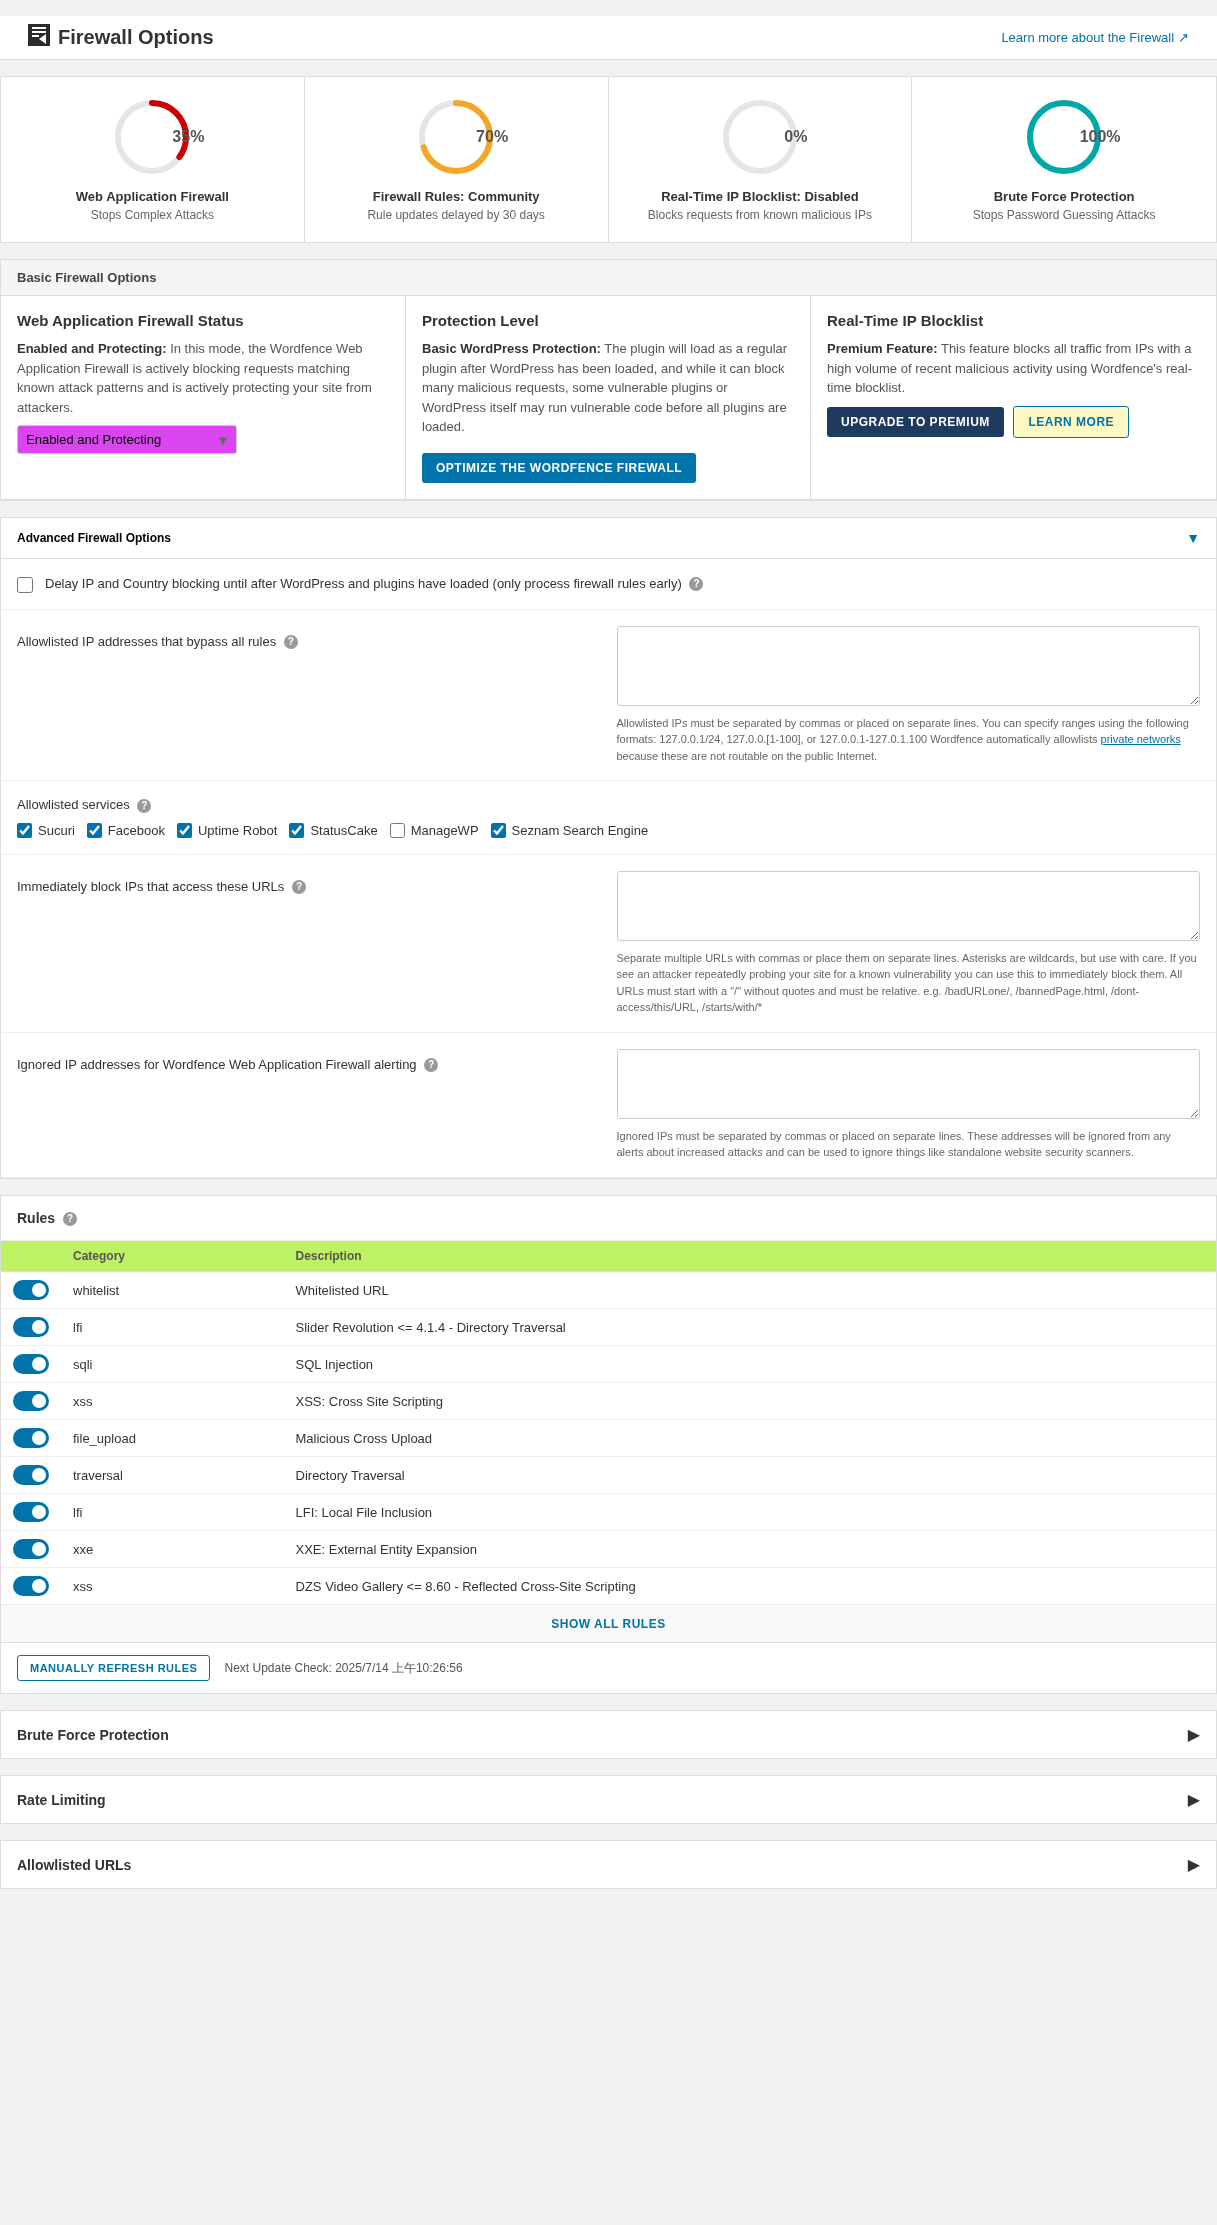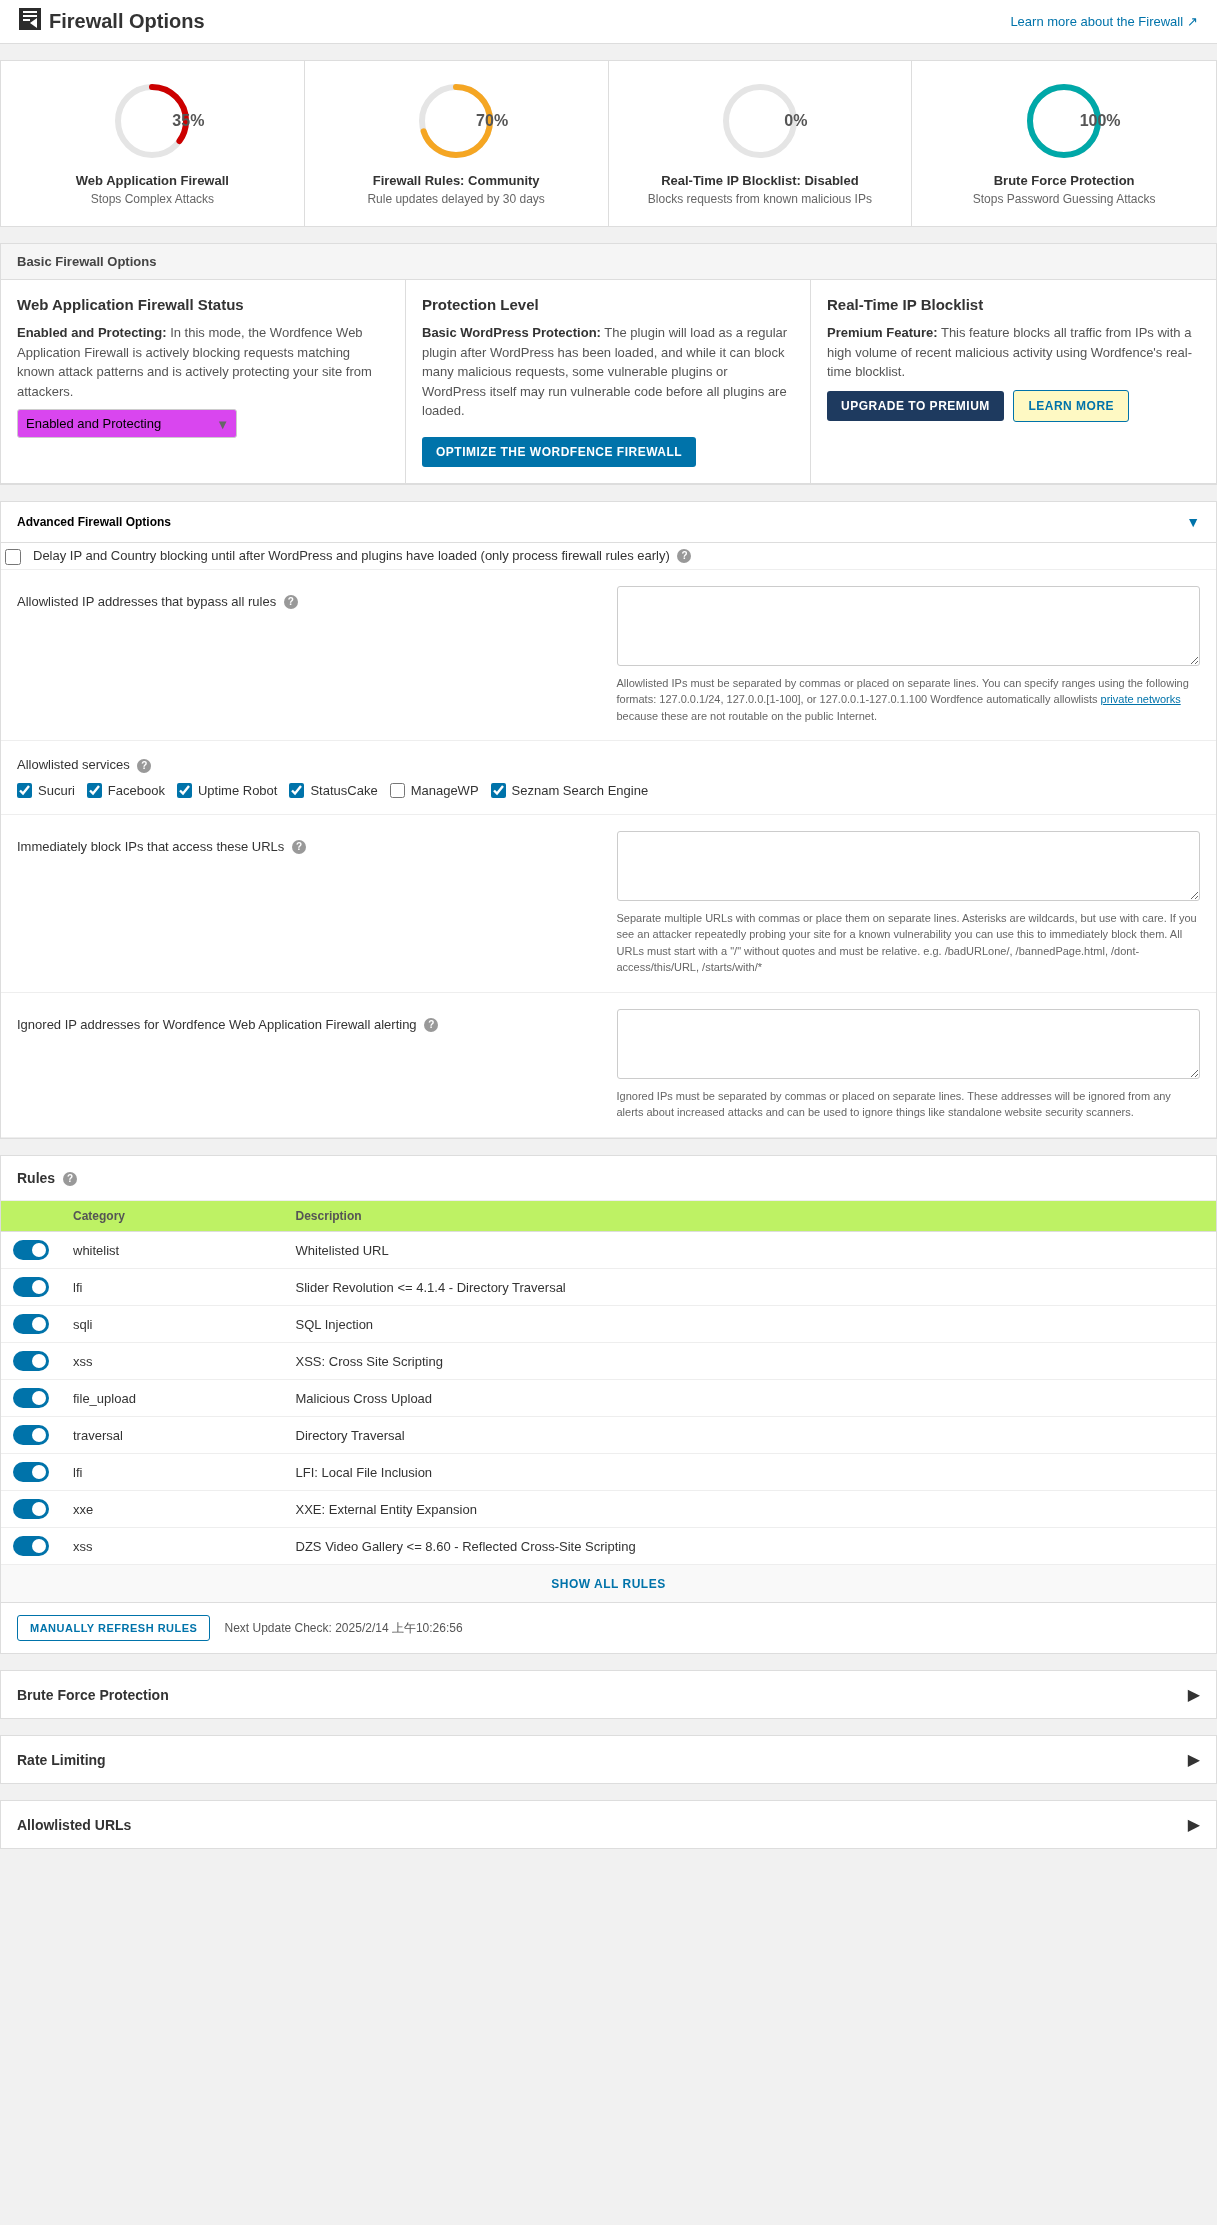--- a/index.html
+++ b/index.html
@@ -1,21 +1,21 @@
 <!DOCTYPE html>
 <html><head>
   <meta charset="utf-8">
   <style>
     * { box-sizing: border-box; margin: 0; padding: 0; }
     body { font-family: -apple-system, BlinkMacSystemFont, "Segoe UI", Arial, sans-serif; font-size: 13px; color: #333; background: #f1f1f1; }
     
     .page-wrap { max-width: 1217px; margin: 0 auto; background: #f1f1f1; }
     
     
-    .page-header { display: flex; justify-content: space-between; align-items: center; padding: 8px 19px; background: #fff; border-bottom: 1px solid #ddd; }
+    .page-header { display: flex; justify-content: space-between; align-items: center; padding: 8px 28px; background: #fff; border-bottom: 1px solid #ddd; margin-top: 16px; }
     .page-header-title { display: flex; align-items: center; gap: 8px; font-size: 20px; font-weight: 600; color: #333; }
     .learn-more-link { color: #0073aa; text-decoration: none; font-size: 13px; display: flex; align-items: center; gap: 4px; }
     
     
     .stats-row { display: grid; grid-template-columns: repeat(4, 1fr); background: #fff; border: 1px solid #ddd; margin-top: 16px; }
     .stat-card { padding: 20px 16px; text-align: center; border-right: 1px solid #ddd; }
     .stat-card:last-child { border-right: none; }
     .circle-wrap { position: relative; width: 80px; height: 80px; margin: 0 auto 12px; }
     .circle-svg { width: 80px; height: 80px; transform: rotate(-90deg); }
     .circle-bg { fill: none; stroke: #e5e5e5; stroke-width: 6; }
@@ -44,21 +44,21 @@
     .btn-upgrade { background: #1e3a5f; color: #fff; border: none; padding: 8px 14px; font-size: 12px; font-weight: 700; border-radius: 3px; cursor: pointer; text-transform: uppercase; letter-spacing: 0.5px; margin-right: 6px; }
     .btn-learn { background: #fef9c3; color: #0073aa; border: 1px solid #0073aa; padding: 8px 14px; font-size: 12px; font-weight: 700; border-radius: 3px; cursor: pointer; text-transform: uppercase; letter-spacing: 0.5px; }
     .premium-feature-text { font-size: 13px; color: #555; line-height: 1.5; margin-bottom: 12px; }
     .premium-feature-text strong { color: #333; }
     
     
     .advanced-header { display: flex; justify-content: space-between; align-items: center; padding: 12px 16px; background: #fff; border: 1px solid #ddd; margin-top: 16px; cursor: pointer; }
     .advanced-header-title { color: #000000; font-weight: 700; font-size: 12px; }
     .advanced-body { background: #fff; border: 1px solid #ddd; border-top: none; padding: 0; }
     
-    .option-row { display: flex; align-items: flex-start; padding: 4px; border-bottom: 1px solid #eee; gap: 12px; }
+    .option-row { display: flex; align-items: flex-start; padding: 16px; border-bottom: 1px solid #eee; gap: 12px; }
     .option-checkbox { width: 16px; height: 16px; margin-top: 2px; flex-shrink: 0; cursor: pointer; }
     .option-label { font-size: 13px; color: #333; line-height: 1.4; }
     .help-icon { display: inline-block; width: 14px; height: 14px; border-radius: 50%; background: #999; color: #fff; font-size: 10px; text-align: center; line-height: 14px; margin-left: 4px; cursor: pointer; vertical-align: middle; font-weight: 700; }
     
     .allowlist-grid { display: grid; grid-template-columns: 1fr 1fr; gap: 16px; padding: 16px; border-bottom: 1px solid #eee; align-items: start; }
     .allowlist-label { font-size: 13px; color: #333; padding-top: 8px; }
     .allowlist-right textarea { width: 100%; height: 80px; border: 1px solid #ccc; border-radius: 3px; padding: 6px; font-size: 12px; resize: vertical; }
     .allowlist-help { font-size: 11px; color: #666; margin-top: 6px; line-height: 1.5; }
     .allowlist-help a { color: #0073aa; }
     
@@ -365,21 +365,21 @@
             <td>xss</td>
             <td>DZS Video Gallery &lt;= 8.60 - Reflected Cross-Site Scripting</td>
           </tr>
         </tbody>
     </table>
     <div class="show-all-btn-row">
       <button class="show-all-btn">SHOW ALL RULES</button>
     </div>
     <div class="refresh-row">
       <button class="btn-refresh">MANUALLY REFRESH RULES</button>
-      <span class="next-update-text">Next Update Check: 2025/2/14 上午10:26:56</span>
+      <span class="next-update-text">Next Update Check: 2025/7/14 上午10:26:56</span>
     </div>
   </div>
 
   <div id="collapsibles-wrap">
 
   <div class="collapsible-section">
         <span class="collapsible-title">Brute Force Protection</span>
         <span class="chevron-right">▶</span>
       </div>
       <div class="collapsible-section">

